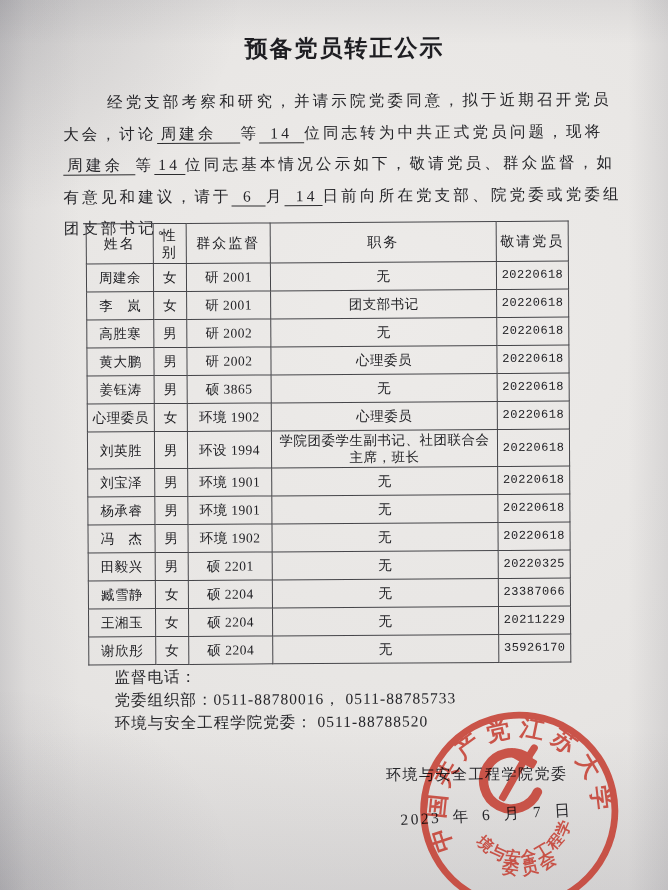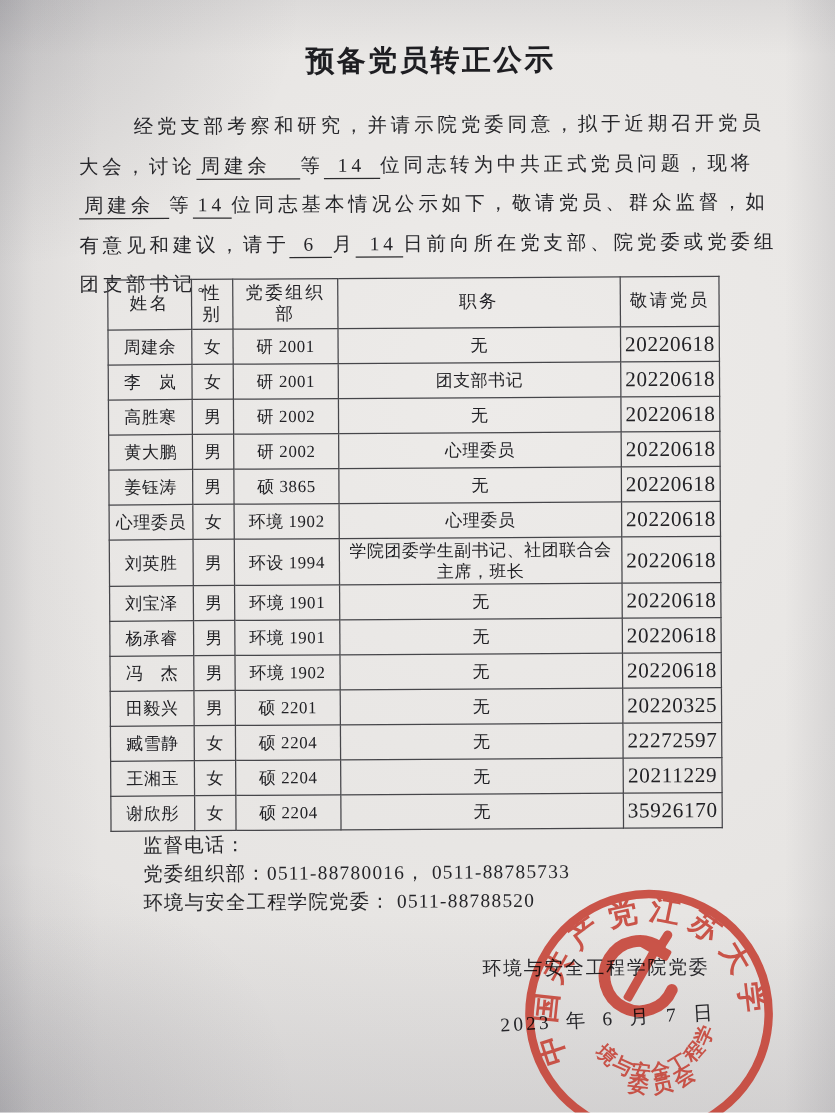--- a/index.html
+++ b/index.html
@@ -28,21 +28,21 @@
     position:absolute;top:222px;left:87px;border-collapse:collapse;table-layout:fixed;
     font-size:13.5px;color:#222226;
   }
   table.roster th,table.roster td{
     border:1px solid #46464a;text-align:center;vertical-align:middle;
     padding:1px 3px;font-weight:400;line-height:17px;letter-spacing:0.5px;
   }
   table.roster{border:1.6px solid #3c3c40;}
   table.roster th{height:37px;font-size:14px;letter-spacing:2px;}
   table.roster td{height:25px;}
-  td.num{font-size:17px;letter-spacing:0.5px;}
+  td.num{font-size:12px;letter-spacing:0.5px;font-family:Liberation Mono, monospace;}
   .contact{position:absolute;top:664px;left:113px;font-size:15.5px;line-height:23px;letter-spacing:1px;}
   .sig-org{position:absolute;top:766px;left:384px;font-size:15px;letter-spacing:1.5px;white-space:nowrap;}
   .sig-date{
     position:absolute;top:806px;left:398px;font-size:15.5px;letter-spacing:2.5px;word-spacing:5px;
     white-space:nowrap;transform:rotate(-3deg);
   }
   .stamp{
     position:absolute;top:708px;left:413px;width:208px;height:208px;
     transform:rotate(-12deg);opacity:0.85;mix-blend-mode:multiply;z-index:5;
   }
@@ -67,21 +67,21 @@
       <col style="width:67px">
         <col style="width:33px">
         <col style="width:84px">
         <col style="width:226px">
         <col style="width:72px">
     </colgroup>
     <thead>
         <tr>
           <th>姓名</th>
           <th>性别</th>
-          <th>党委组织部</th>
+          <th>群众监督</th>
           <th>职务</th>
           <th>敬请党员</th>
         </tr>
       </thead>
     <tbody>
         <tr>
           <td>周建余</td>
           <td>女</td>
           <td>研 2001</td>
           <td>无</td>
@@ -155,21 +155,21 @@
           <td>男</td>
           <td>硕 2201</td>
           <td>无</td>
           <td class="num">20220325</td>
         </tr>
         <tr>
           <td>臧雪静</td>
           <td>女</td>
           <td>硕 2204</td>
           <td>无</td>
-          <td class="num">22272597</td>
+          <td class="num">23387066</td>
         </tr>
         <tr>
           <td>王湘玉</td>
           <td>女</td>
           <td>硕 2204</td>
           <td>无</td>
           <td class="num">20211229</td>
         </tr>
         <tr>
           <td>谢欣彤</td>

